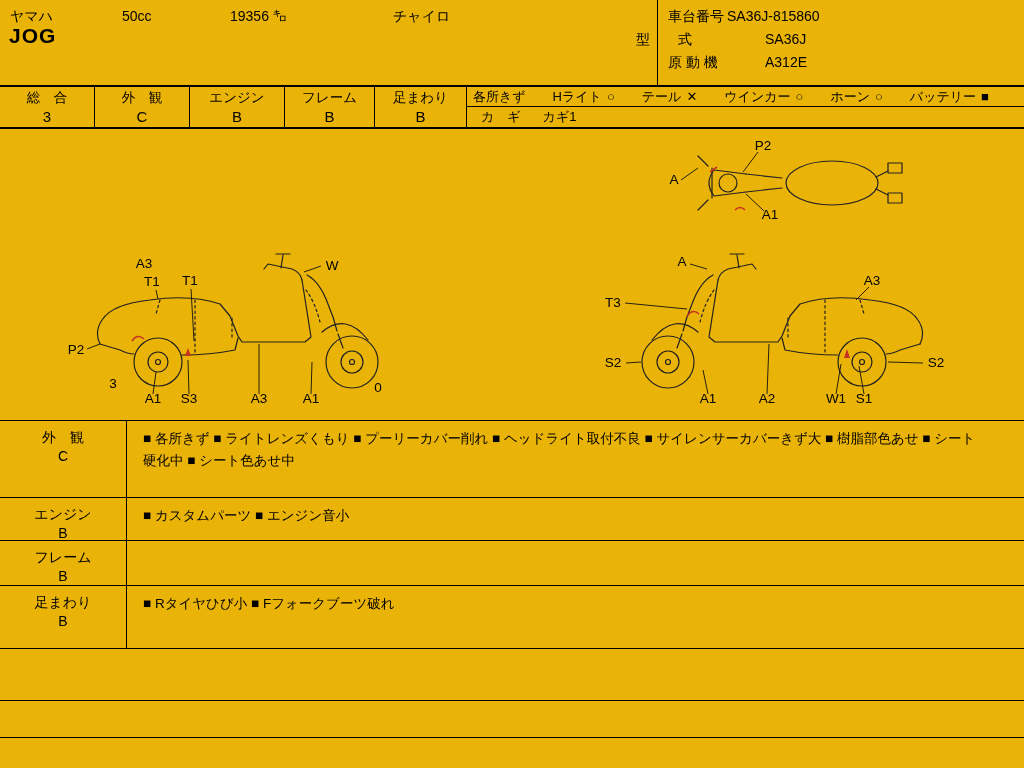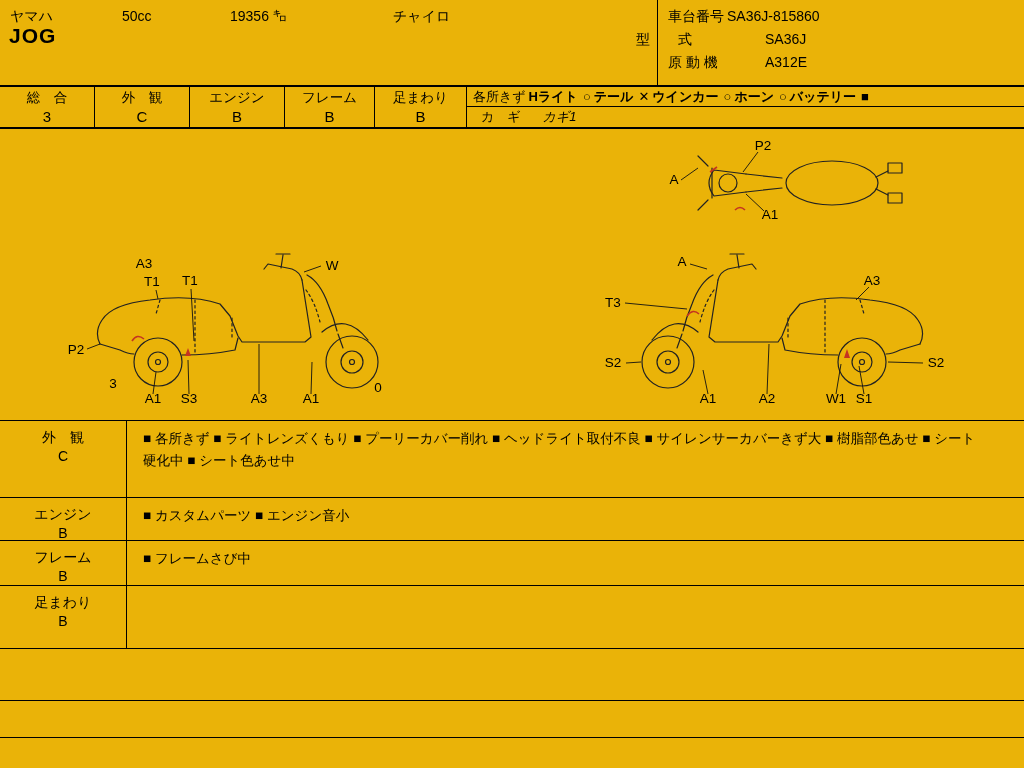--- a/index.html
+++ b/index.html
@@ -13,25 +13,25 @@
   .hdr-divider { left:657px; top:0; height:86px; }
 
   .ratings { position:absolute; top:85px; left:0; width:1024px; height:44px;
              border-top:2px solid #000; border-bottom:2px solid #000; display:flex; }
   .rcell { border-right:1px solid #000; text-align:center; padding-top:2px; }
   .rlabel { font-size:13.5px; line-height:18px; }
   .rgrade { font-size:15px; line-height:19px; }
   .safety { flex:1; font-size:13px; }
   .srow1 { height:20px; border-bottom:1px solid #000; display:flex; align-items:center; }
   .slabel { margin-left:6px; }
-  .sitem { margin-left:3px; white-space:nowrap;font-weight:bold; }
+  .sitem { margin-left:27px; white-space:nowrap; }
   .sitem .mark { margin-left:5px; }
   .srow2 { height:19px; display:flex; align-items:center; }
   .klabel { margin-left:14px; }
-  .kvalue { margin-left:22px;font-style:italic; }
+  .kvalue { margin-left:22px; }
 
   .dsvg { position:absolute; }
   .dsvg text { font-size:13.5px; fill:#000; font-family:"Liberation Sans","DejaVu Sans",sans-serif; }
 
   .comments { position:absolute; top:420px; left:0; width:1024px; border-top:1.5px solid #000; }
   .crow { display:flex; border-bottom:1px solid #000; }
   .clabel { width:127px; min-width:127px; border-right:1px solid #000; text-align:center;
             padding-top:7px; font-size:14px; line-height:19px; }
   .ctext { flex:1; padding:7px 43px 0 16px; font-size:13.5px; line-height:22px; }
   .footer-line { position:absolute; left:0; top:737px; width:1024px; height:1px; background:#000; }
@@ -226,27 +226,27 @@
         <div>エンジン</div>
         <div>B</div>
       </div>
       <div class="ctext">■ カスタムパーツ ■ エンジン音小</div>
     </div>
     <div class="crow" style="height:45px">
       <div class="clabel">
         <div>フレーム</div>
         <div>B</div>
       </div>
-      <div class="ctext">■ フレームさび中</div>
     </div>
     <div class="crow" style="height:63px">
       <div class="clabel">
         <div>足まわり</div>
         <div>B</div>
       </div>
+      <div class="ctext">■ Rタイヤひび小 ■ Fフォークブーツ破れ</div>
     </div>
     <div class="crow" style="height:52px">
     </div>
   </div>
 
   <div class="footer-line"></div>
 
 </div>
 
 </body></html>

